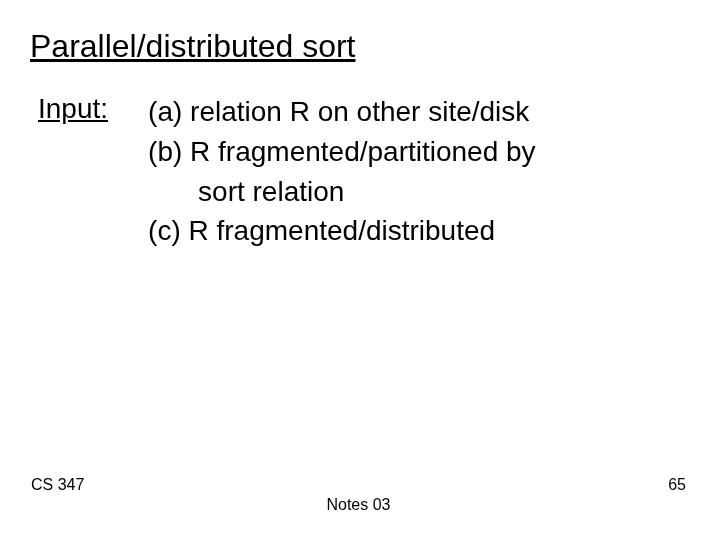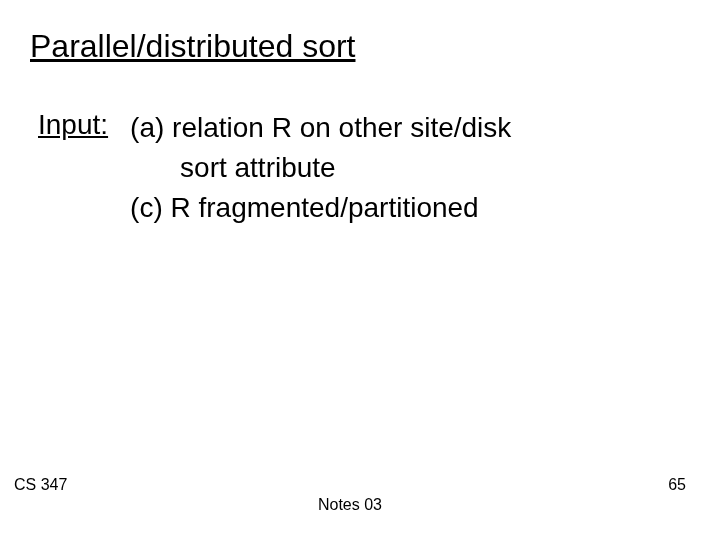--- a/index.html
+++ b/index.html
@@ -18,26 +18,26 @@
     }
     .slide {
       width: 100%;
       height: 100%;
       padding: 28px 30px 20px 30px;
       position: relative;
     }
     .title {
       font-size: 32px;
       text-decoration: underline;
-      margin-bottom: 44px;
+      margin-bottom: 28px;
       font-weight: normal;
     }
     .content {
       display: flex;
-      gap: 22px;
+      gap: 40px;
       margin-left: 8px;
     }
     .input-label {
       font-size: 28px;
       text-decoration: underline;
       font-weight: normal;
       flex-shrink: 0;
     }
     .items {
       font-size: 28px;
@@ -50,21 +50,21 @@
       padding-left: 50px;
     }
     .footer {
       position: absolute;
       bottom: 26px;
       left: 0;
       width: 100%;
       display: flex;
       justify-content: space-between;
       align-items: center;
-      padding: 0 34px 0 14px;
+      padding: 0 34px 0 31px;
       font-size: 16px;
     }
     .footer-left {
       flex: 1;
       text-align: left;
     }
     .footer-center {
       flex: 1;
       text-align: center;
       margin-top: 40px;
@@ -77,22 +77,23 @@
 </head>
 <body>
 
 <div class="slide">
   <h1 class="title">Parallel/distributed sort</h1>
 
   <div class="content">
     <div class="input-label">Input:</div>
     <div class="items">
       <div class="item">(a) relation R on other site/disk</div>
-      <div class="item indent">sort attribute</div>
-      <div class="item">(c) R fragmented/partitioned</div>
+      <div class="item">(b) R fragmented/partitioned by</div>
+      <div class="item indent">sort relation</div>
+      <div class="item">(c) R fragmented/distributed</div>
     </div>
   </div>
 
   <div class="footer">
     <div class="footer-left">CS 347</div>
     <div class="footer-center">Notes 03</div>
     <div class="footer-right">65</div>
   </div>
 </div>
 

